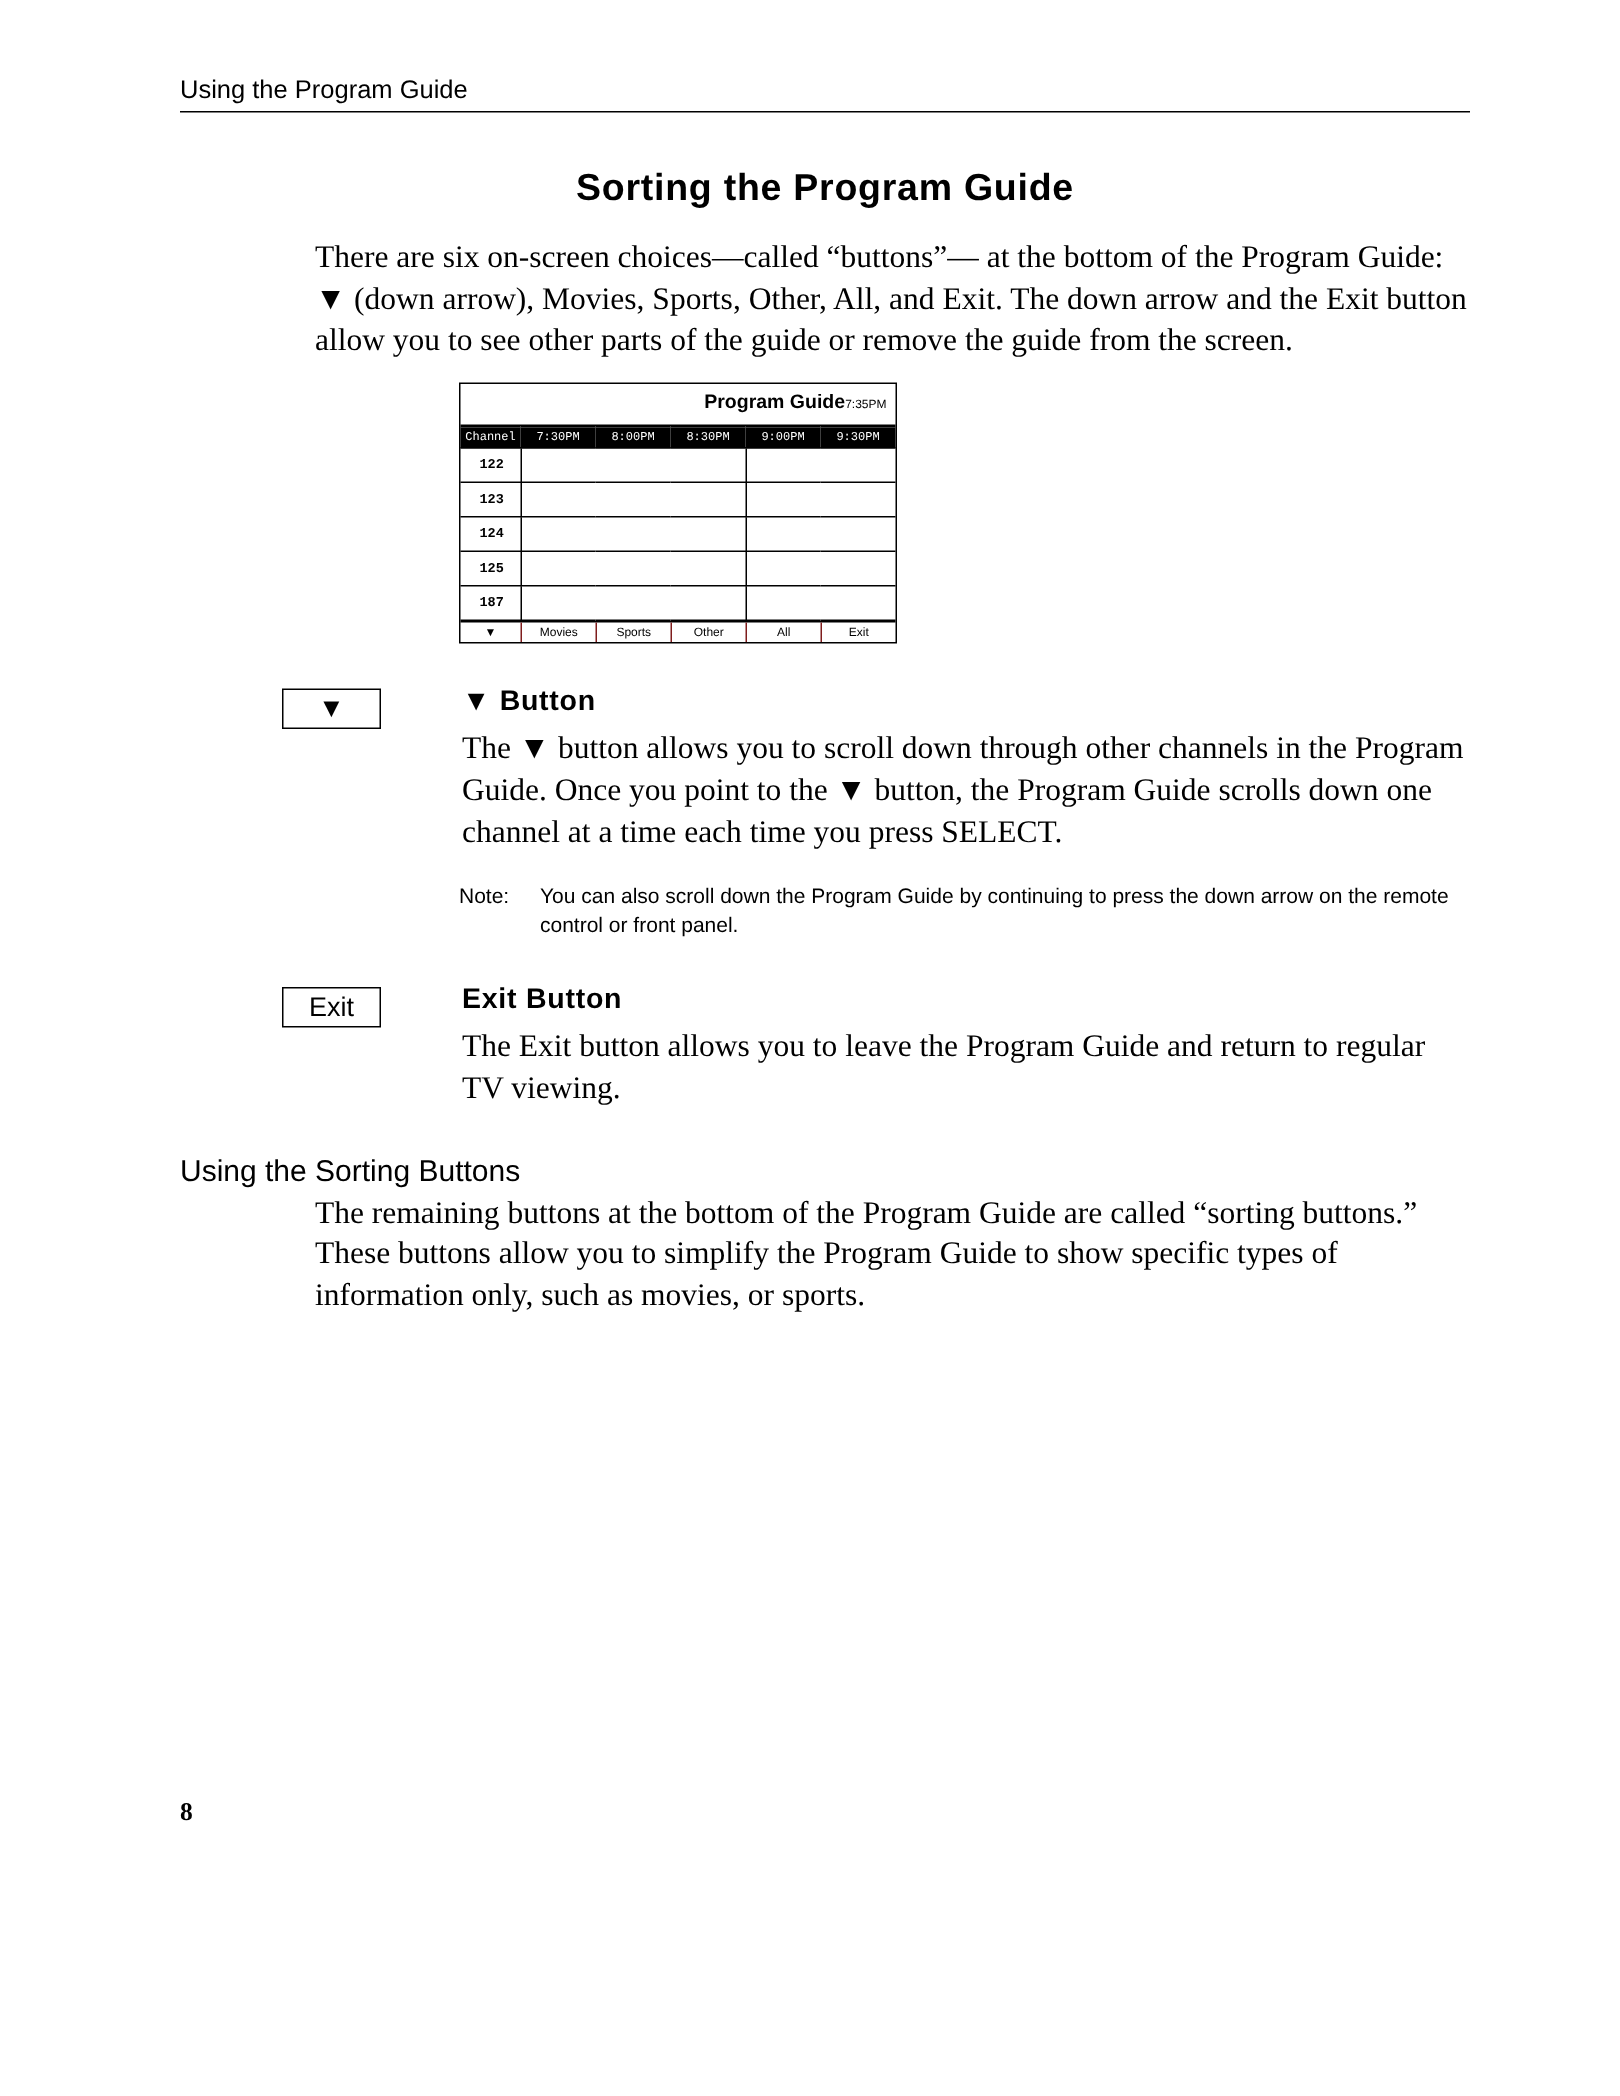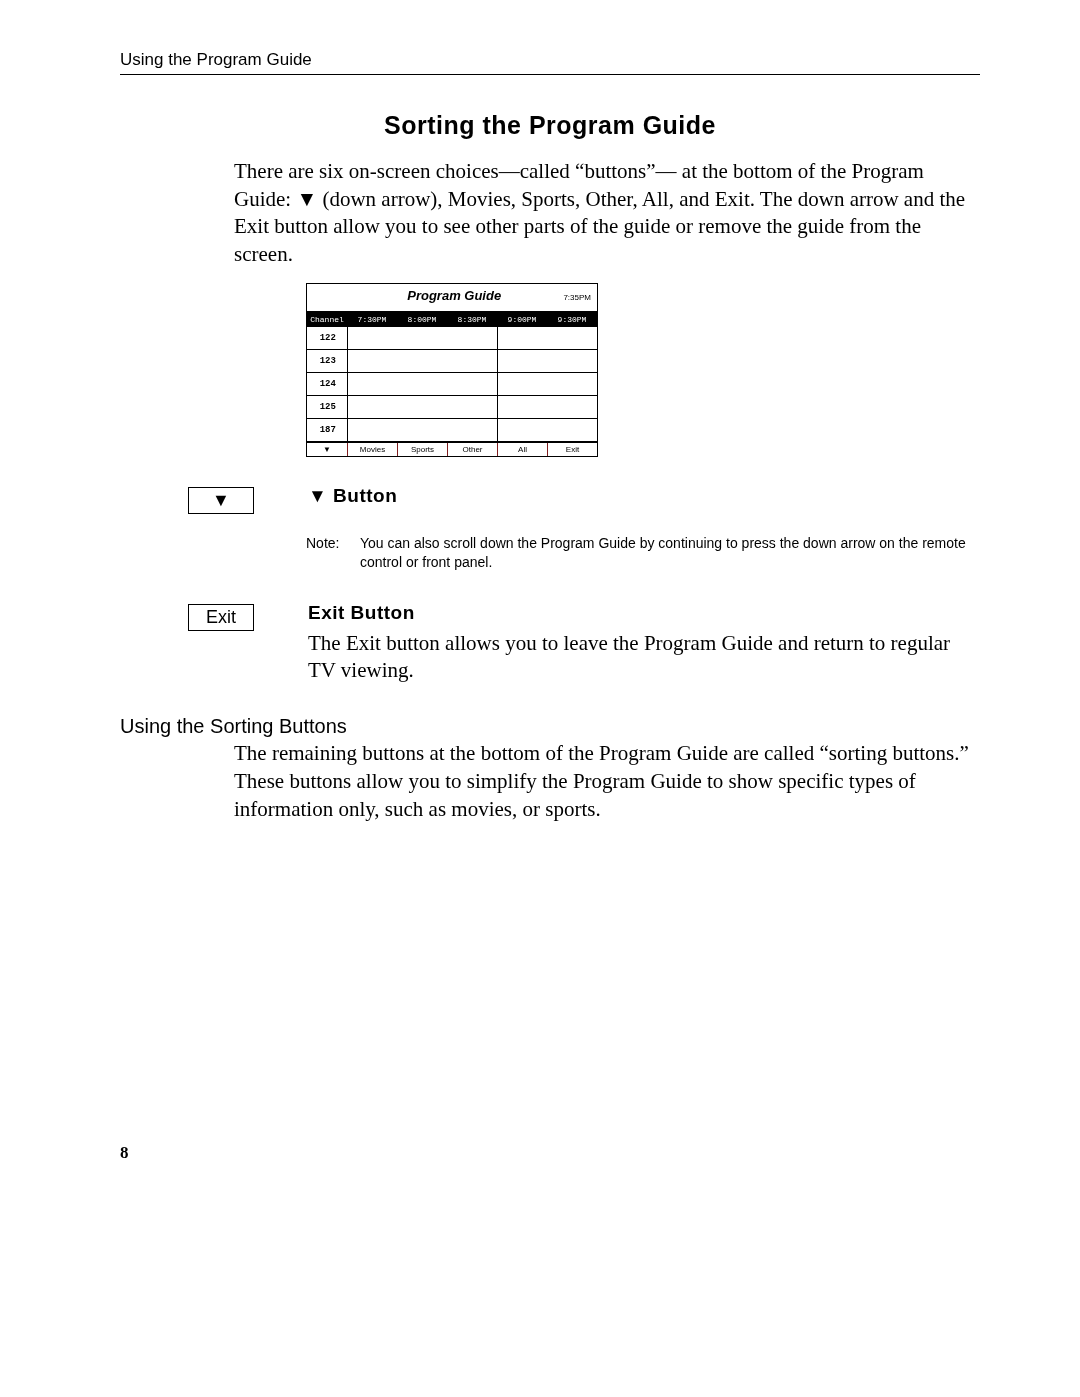--- a/index.html
+++ b/index.html
@@ -27,21 +27,21 @@
   }
   .section-title {
     font-family: Helvetica, Arial, sans-serif;
     font-weight: bold;
     font-size: 25px;
     letter-spacing: 0.5px;
     margin: 0 0 18px 0;
     text-align: center;
   }
   .indent-block {
-    margin-left: 114px;
+    margin-left: 90px;
   }
   .body-text {
     font-size: 21px;
     line-height: 1.32;
     margin: 0 0 14px 0;
   }
   .pg-wrap {
     margin-left: 186px;
     margin-top: 8px;
     margin-bottom: 28px;
@@ -55,23 +55,22 @@
   .pg-titlebar {
     display: flex;
     align-items: baseline;
     padding: 4px 6px 8px 8px;
     border-bottom: 1px solid #000;
   }
   .pg-title {
     font-weight: bold;
     font-size: 13px;
     flex: 1;
-    text-align: center;
+    text-align: right;
     padding-left: 30px;
-    font-style: italic;
   }
   .pg-clock {
     font-size: 8px;
   }
   .pg-grid {
     width: 100%;
     border-collapse: collapse;
     font-family: Liberation Mono, monospace;
   }
   .pg-grid th, .pg-grid td {
@@ -248,20 +247,21 @@
         <div class="fbtn">All</div>
         <div class="fbtn">Exit</div>
       </div>
     </div>
   </div>
 
   <div class="row-with-margin">
     <div class="margin-box"><span class="tri">▼</span></div>
     <div style="flex:1">
       <div class="sub-heading">▼ Button</div>
+      <p class="body-text" style="margin-bottom:0">The ▼ button allows you to scroll down through other channels in the Program Guide. Once you point to the ▼ button, the Program Guide scrolls down one channel at a time each time you press SELECT.</p>
     </div>
   </div>
 
   <div class="note-row">
     <div class="note-label">Note:</div>
     <div>You can also scroll down the Program Guide by continuing to press the down arrow on the remote control or front panel.</div>
   </div>
 
   <div class="row-with-margin">
     <div class="margin-box">Exit</div>

